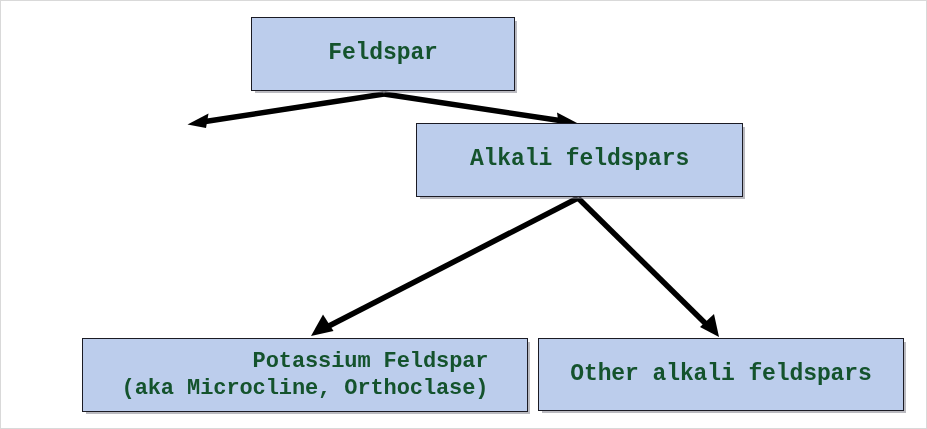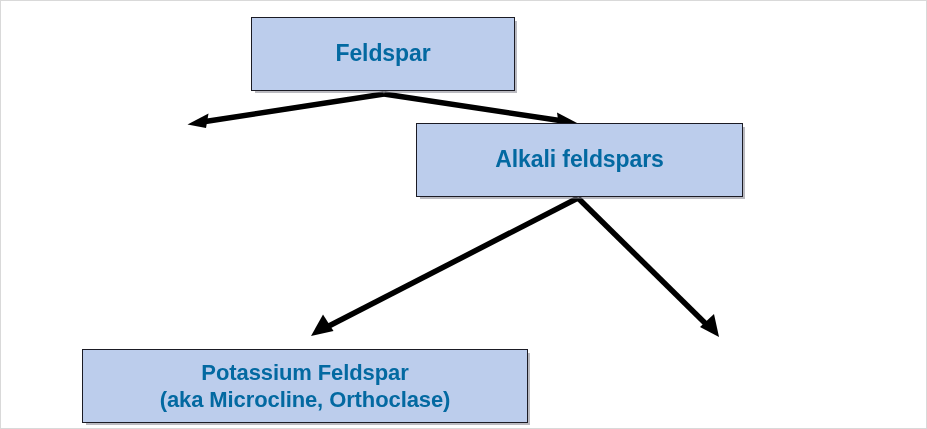--- a/index.html
+++ b/index.html
@@ -35,32 +35,33 @@
     border: 1.4px solid #1b1b24;
     box-shadow: 3px 3px 0 -1px rgba(130,130,140,0.55);
     display: flex;
     align-items: center;
     justify-content: center;
     text-align: center;
     z-index: 2;
   }
   .node-label {
     font-weight: bold;
-    color: #0369a1;
+    color: #14532d;
     font-size: 23px;
     line-height: 1.18;
     letter-spacing: -0.1px;
     padding: 0 6px;
     white-space: pre-line;
+    font-family: Liberation Mono, monospace;
   }
   
   #node-root      { left: 250px; top: 16px;  width: 264px; height: 74px; }
   #node-plag      { left: 22px;  top: 123px; width: 333px; height: 73px; }
   #node-alkali    { left: 415px; top: 122px; width: 327px; height: 74px; }
-  #node-potassium { left: 81px;  top: 348px; width: 446px; height: 74px; }
+  #node-potassium { left: 81px;  top: 337px; width: 446px; height: 74px; text-align: right; }
   #node-other     { left: 537px; top: 337px; width: 366px; height: 73px; }
 
   #node-potassium .node-label { font-size: 22px; line-height: 1.25; }
 </style>
 </head>
 <body>
 
 <div id="canvas">
 
   <svg id="arrow-layer" viewBox="0 0 927 429">
@@ -93,14 +94,17 @@
 
   <div class="node" id="node-alkali">
     <span class="node-label">Alkali feldspars</span>
   </div>
 
   <div class="node" id="node-potassium">
     <span class="node-label">Potassium Feldspar
 (aka Microcline, Orthoclase)</span>
   </div>
 
+  <div class="node" id="node-other">
+    <span class="node-label">Other alkali feldspars</span>
+  </div>
 
 </div>
 
 </body></html>

